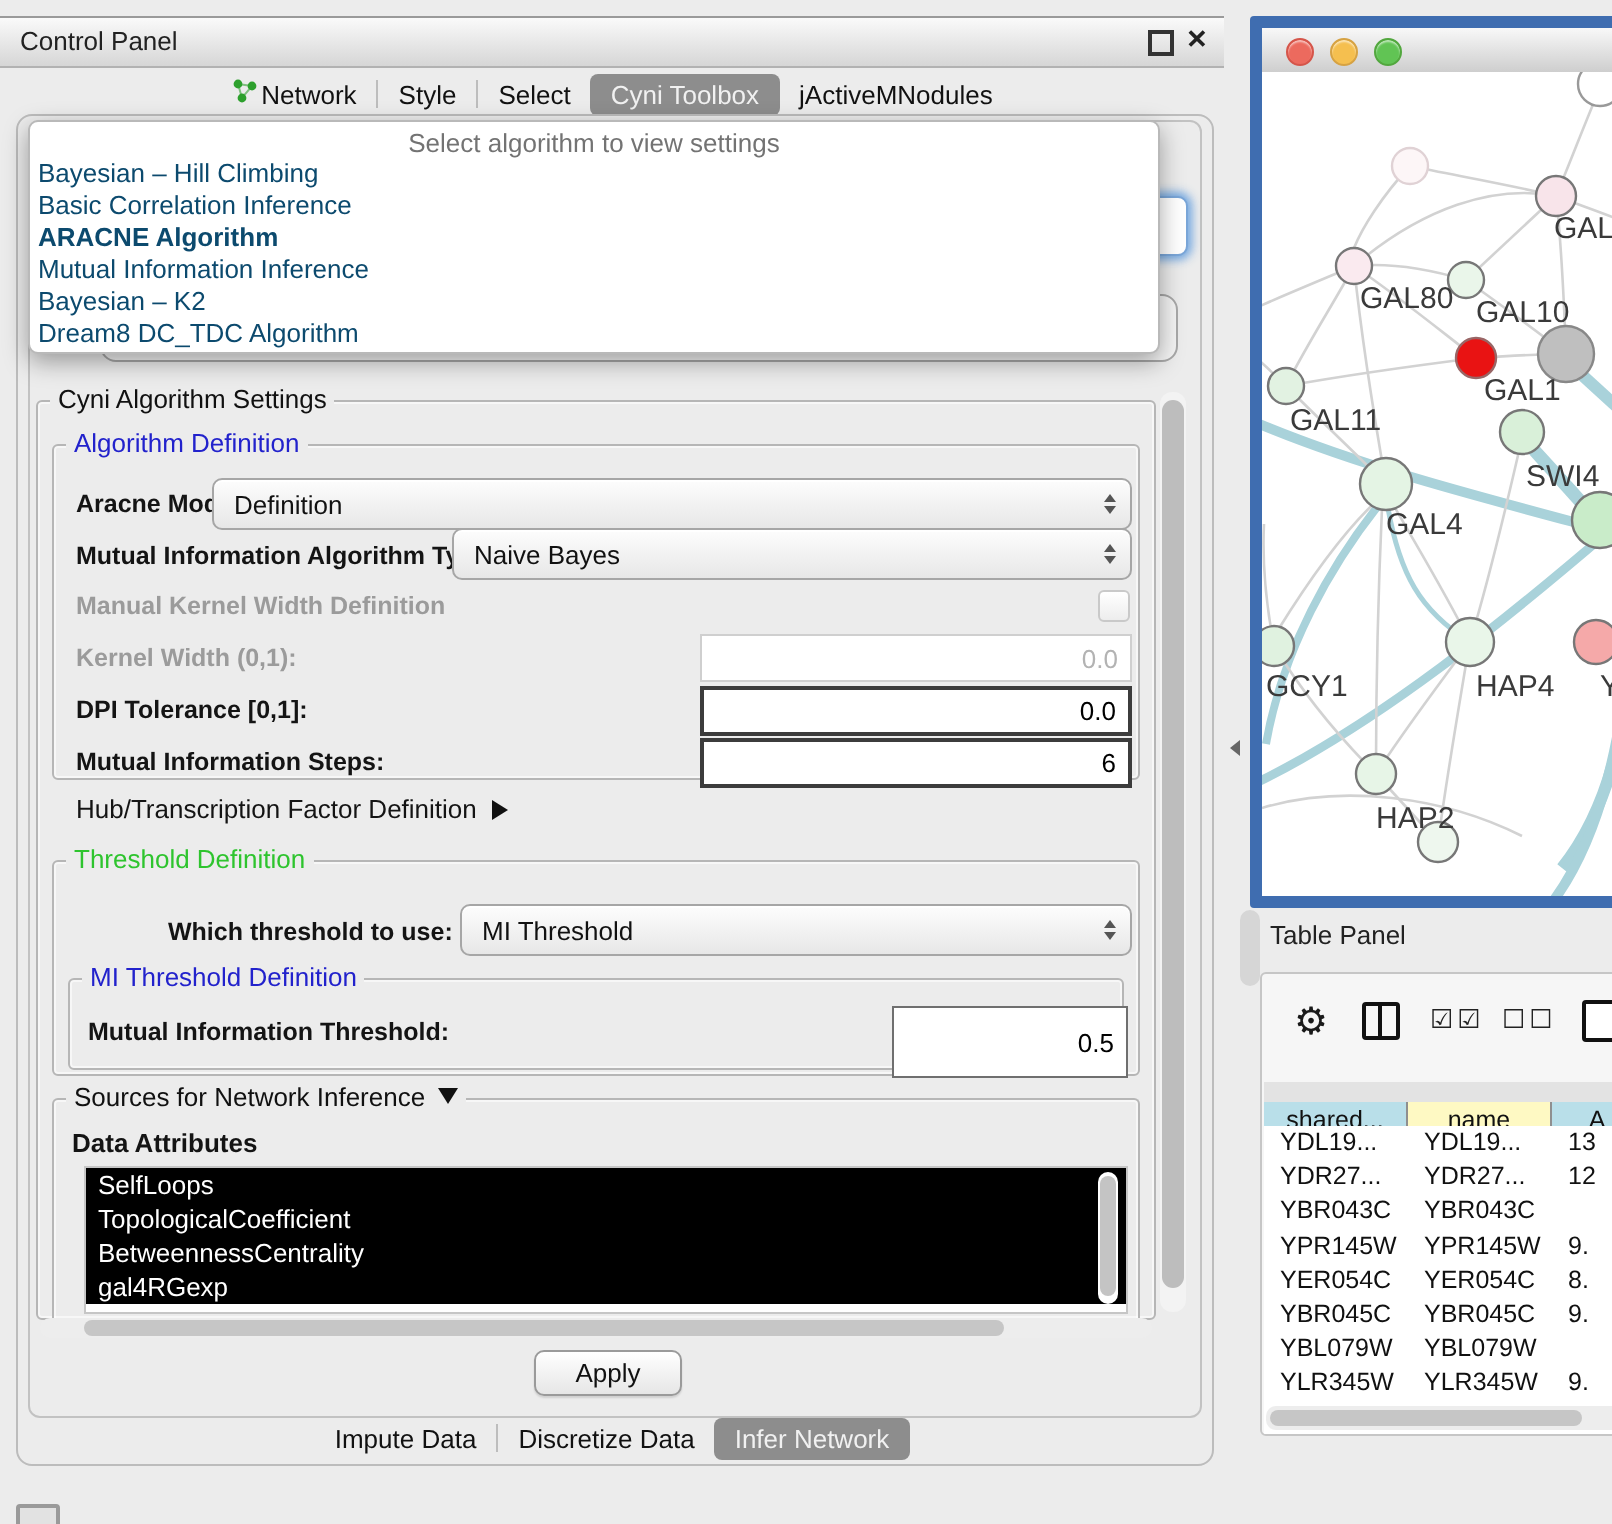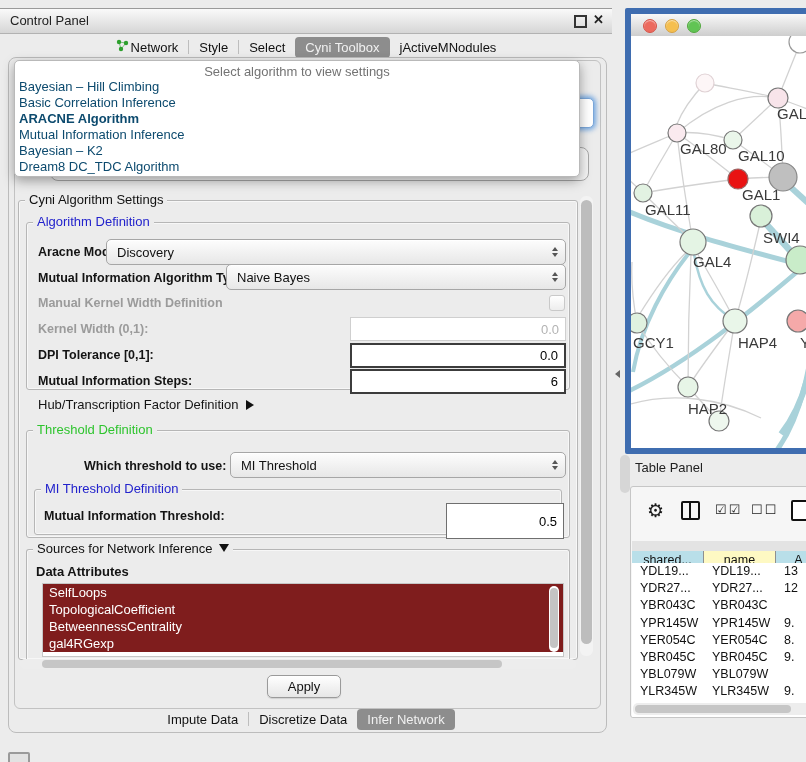--- a/index.html
+++ b/index.html
@@ -45,21 +45,21 @@
   .tri-dn{width:0;height:0;border-left:3.5px solid transparent;border-right:3.5px solid transparent;border-top:4.5px solid #555;}
   .field{position:absolute;background:#fff;font-size:13px;display:flex;align-items:center;justify-content:flex-end;
     padding-right:6px;box-sizing:border-box;}
   .field.en{border:2px solid #3c3c3c;color:#000;}
   .field.dis{border:1px solid #cfcfcf;color:#b3b3b3;}
   .field.mid{border:1px solid #6f6f6f;color:#000;}
   .cb{position:absolute;width:14px;height:14px;border:1px solid #c9c9c9;border-radius:3px;background:linear-gradient(#fff,#ededed);}
   .arrow-right{display:inline-block;width:0;height:0;border-top:5.5px solid transparent;border-bottom:5.5px solid transparent;border-left:8px solid #111;margin-left:8px;vertical-align:-1px;}
   .arrow-down{display:inline-block;width:0;height:0;border-left:5.5px solid transparent;border-right:5.5px solid transparent;border-top:8px solid #111;margin-left:6px;vertical-align:1px;}
   .attr-list{position:absolute;left:42px;top:583px;width:520px;height:72px;background:#fff;border:1px solid #c6c6c6;overflow:hidden;}
-  .attr-item{height:17px;line-height:17px;background:#7f1d1d;color:#fff;font-size:13px;padding-left:6px;}
+  .attr-item{height:17px;line-height:17px;background:#000000;color:#fff;font-size:13px;padding-left:6px;}
   .vscroll{position:absolute;background:#f3f3f3;border-radius:6px;}
   .vthumb{position:absolute;background:#bdbdbd;border-radius:6px;}
   .hscroll{position:absolute;background:#ededed;border-radius:5px;}
   .hthumb{position:absolute;background:#c6c6c6;border-radius:4px;}
   .apply-btn{position:absolute;left:267px;top:675px;width:72px;height:21px;border:1px solid #9a9a9a;border-radius:5px;
     background:linear-gradient(#ffffff,#e6e6e6);font-size:13px;display:flex;align-items:center;justify-content:center;box-shadow:0 1px 1px rgba(0,0,0,.12);}
   .bot-tabrow{position:absolute;left:0;top:708px;width:612px;display:flex;justify-content:center;align-items:center;height:22px;}
   
   .net-window{position:absolute;left:625px;top:8px;width:195px;height:446px;background:#3f6db0;border-radius:2px;}
   .net-titlebar{position:absolute;left:6px;top:6px;right:0;height:22px;background:linear-gradient(#f8f8f8,#cecece);border-bottom:1px solid #9c9c9c;}
@@ -136,21 +136,21 @@
 
   <div class="vscroll" style="left:580px;top:196px;width:13px;height:460px;">
     <div class="vthumb" style="left:1px;top:4px;width:11px;height:444px;"></div>
   </div>
 
   <div class="group" style="left:26px;top:222px;width:542px;height:166px;">
     <div class="gt blue">Algorithm Definition</div>
   </div>
   <div class="lbl" style="left:38px;top:245px;">Aracne Mode:</div>
   <div class="combo" style="left:106px;top:239px;width:460px;">
-    <span>Discovery</span>
+    <span>Definition</span>
     <span class="stepper">
         <span class="tri-up"></span>
         <span class="tri-dn"></span>
       </span>
   </div>
   <div class="lbl" style="left:38px;top:271px;">Mutual Information Algorithm Type:</div>
   <div class="combo" style="left:226px;top:264px;width:340px;">
     <span>Naive Bayes</span>
     <span class="stepper">
         <span class="tri-up"></span>

